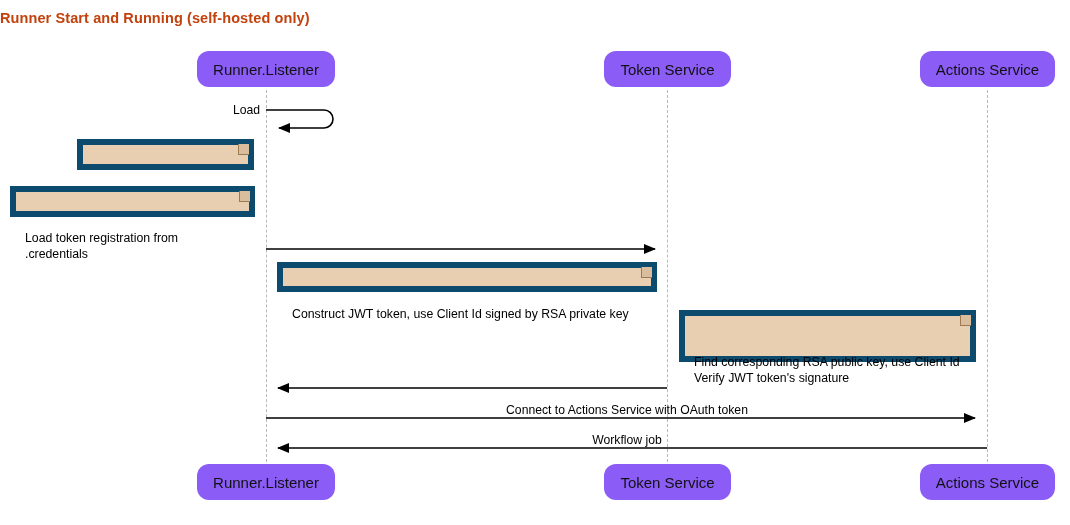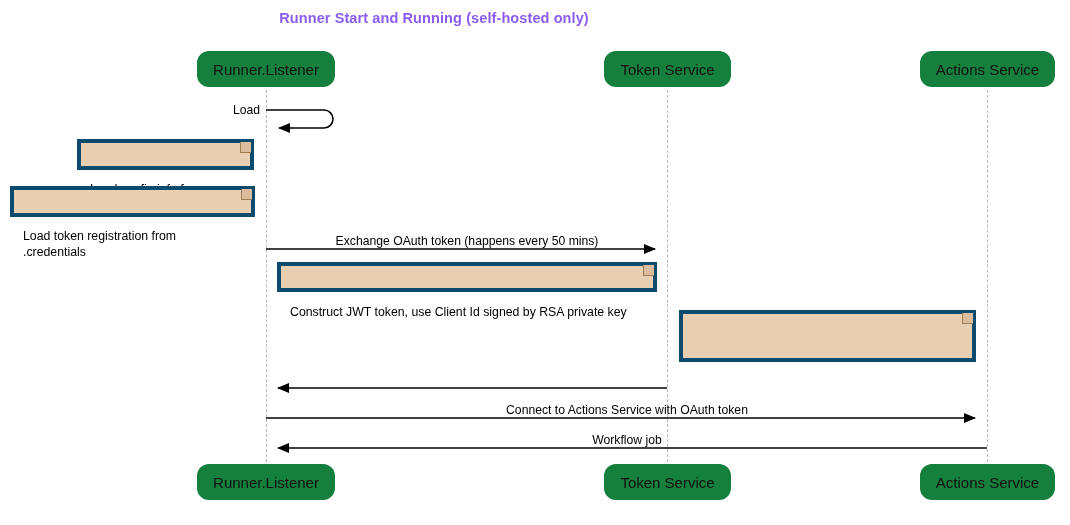--- a/index.html
+++ b/index.html
@@ -19,49 +19,48 @@
     position: absolute;
     inset: 0;
     width: 1070px;
     height: 525px;
   }
   .title {
     position: absolute;
     left: 0;
     top: 10px;
     width: 868px;
-    text-align: center;
     font-size: 14.5px;
     font-weight: bold;
     letter-spacing: 0.1px;
-    color: #8b5cf6;
+    color: #c2410c;
   }
   .lifeline {
     position: absolute;
     width: 0;
     border-left: 1.5px dashed #b9b9b9;
     top: 90px;
     height: 372px;
   }
   .participant {
     position: absolute;
     height: 36px;
     border-radius: 12px;
-    background: #15803d;
+    background: #8b5cf6;
     display: flex;
     align-items: center;
     justify-content: center;
     font-size: 15px;
     color: #111;
     box-sizing: border-box;
   }
   .note {
     position: absolute;
     background: #e9cfb2;
-    border: 4px solid #0c4a6e;
+    border: 6px solid #0c4a6e;
     box-sizing: border-box;
     font-size: 12.3px;
     color: #000;
     padding: 6px 9px 6px 9px;
     line-height: 16px;
     white-space: pre-line;
   }
   .note .fold {
     position: absolute;
     top: -1px;
@@ -119,21 +118,20 @@
   </div>
   <div class="participant" style="left:604px; top:464px; width:127px;">
     <span>Token Service</span>
   </div>
   <div class="participant" style="left:920px; top:464px; width:135px;">
     <span>Actions Service</span>
   </div>
 
   <div class="msg-label right" style="left:130px; top:103px; width:130px;">Load</div>
 
-  <div class="msg-label centered" style="left:269px; top:234px; width:396px;">Exchange OAuth token (happens every 50 mins)</div>
 
 
   <div class="msg-label centered" style="left:269px; top:433px; width:716px;">Workflow job</div>
 
   <div class="msg-label centered" style="left:269px; top:403px; width:716px;">Connect to Actions Service with OAuth token</div>
 
   <svg class="overlay" viewBox="0 0 1070 525">
     <defs>
       <marker id="arrow-right" markerWidth="12" markerHeight="10" refX="11" refY="5" orient="auto" markerUnits="userSpaceOnUse">
         <path d="M0,0 L12,5 L0,10 z" fill="#000"></path>
@@ -174,15 +172,17 @@
     <span>Load token registration from .credentials</span>
   </div>
 
   <div class="note" style="left:277px; top:262px; width:380px; height:30px;">
     <span class="fold"></span>
     <span>Construct JWT token, use Client Id signed by RSA private key</span>
   </div>
 
   <div class="note" style="left:679px; top:310px; width:297px; height:52px;">
     <span class="fold"></span>
+    <span>Find corresponding RSA public key, use Client Id
+Verify JWT token's signature</span>
   </div>
 
 </div>
 
 </body></html>

